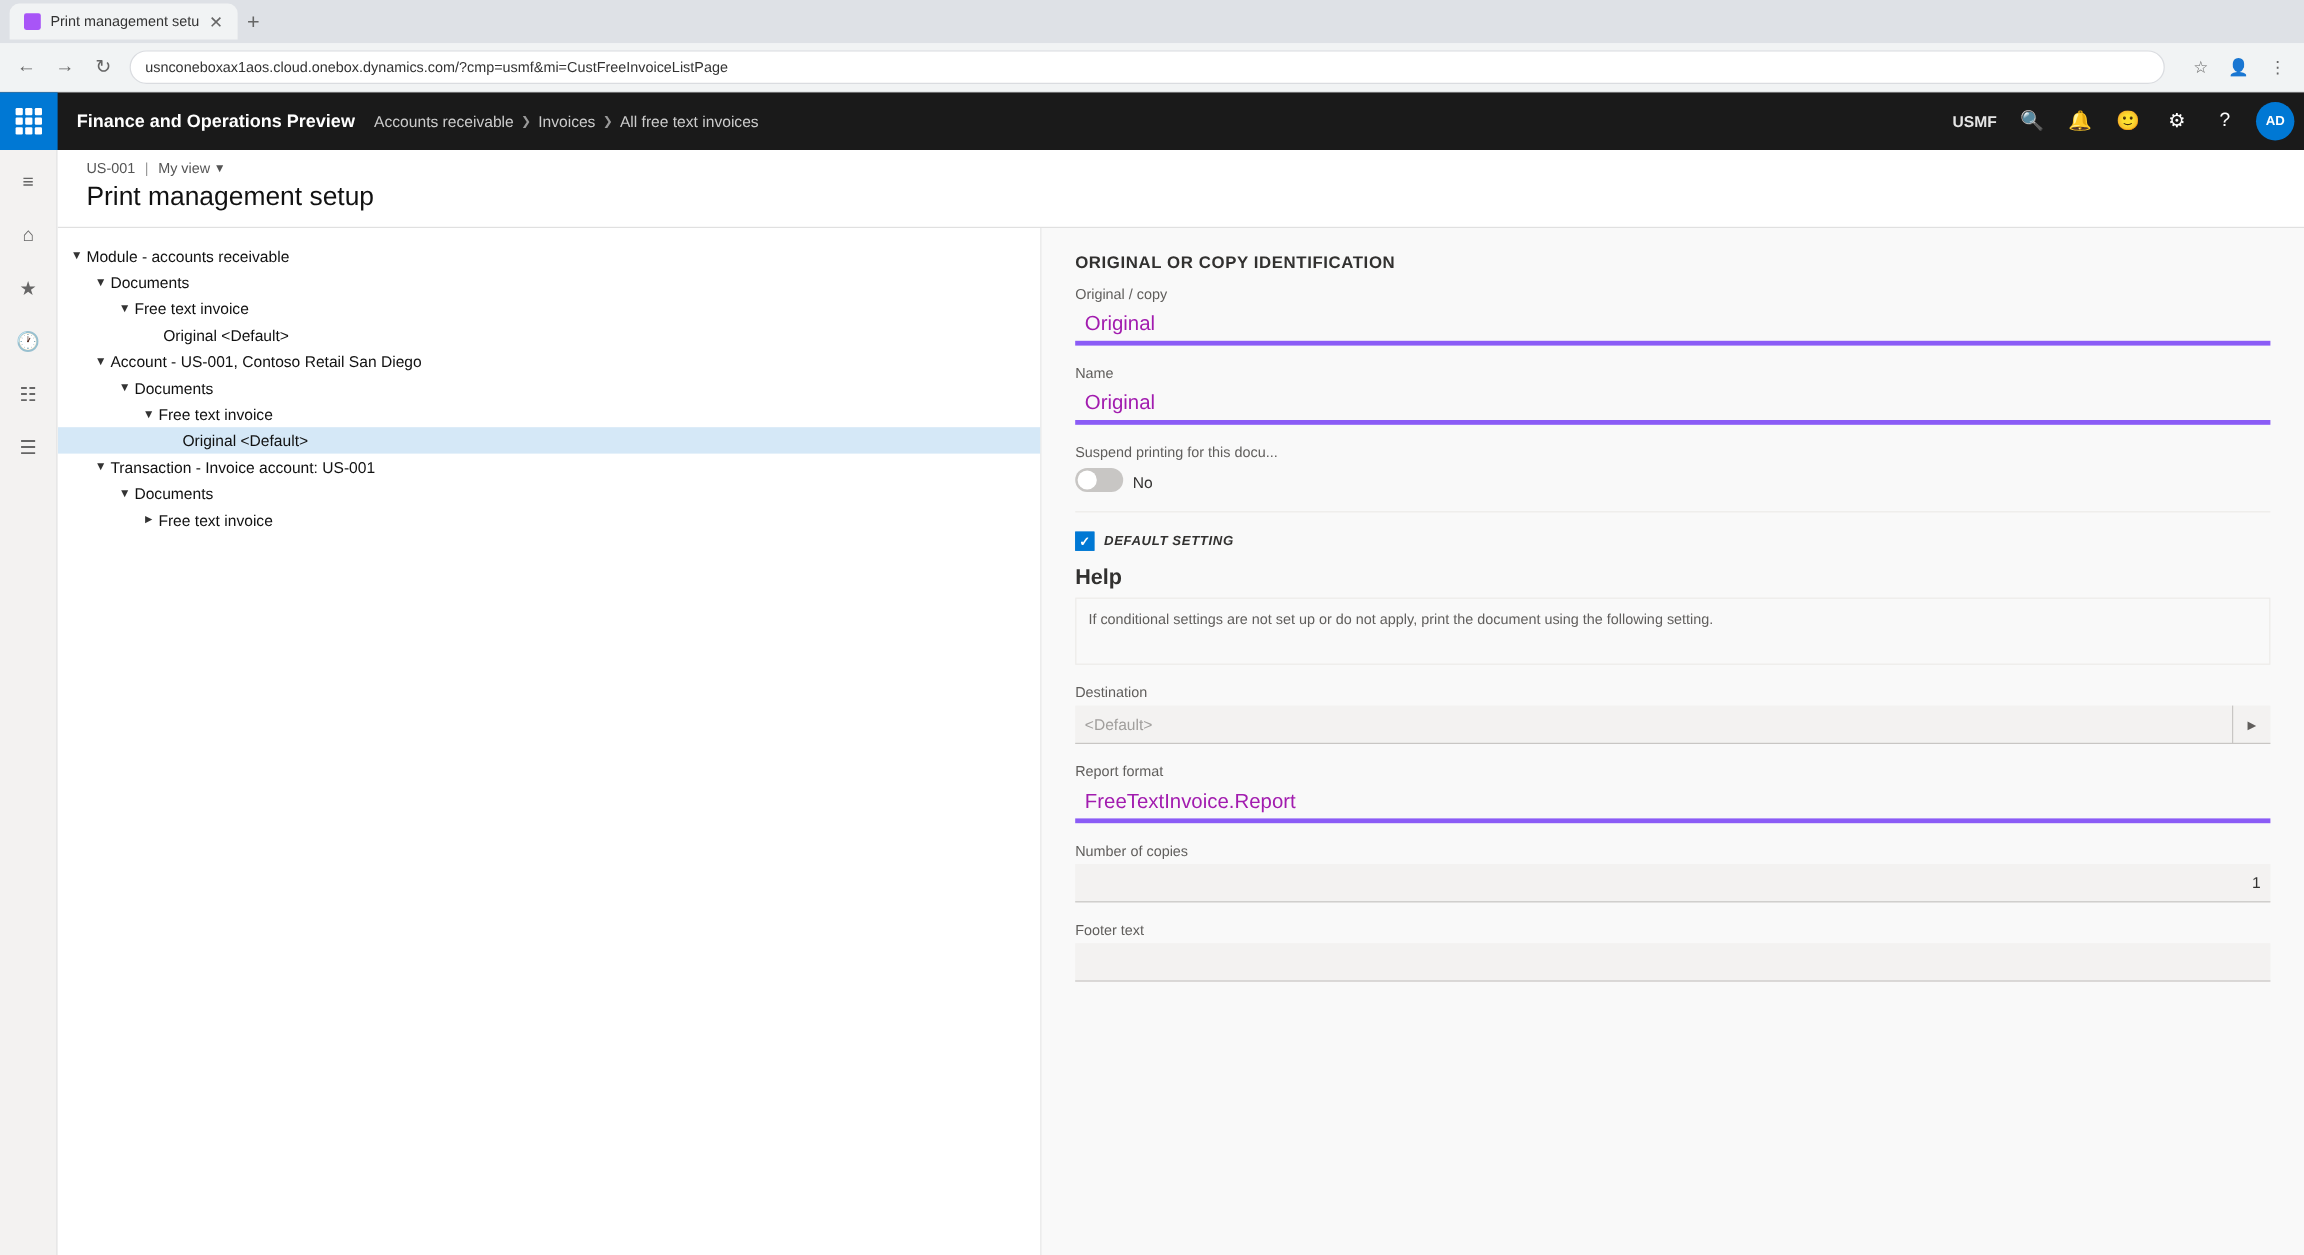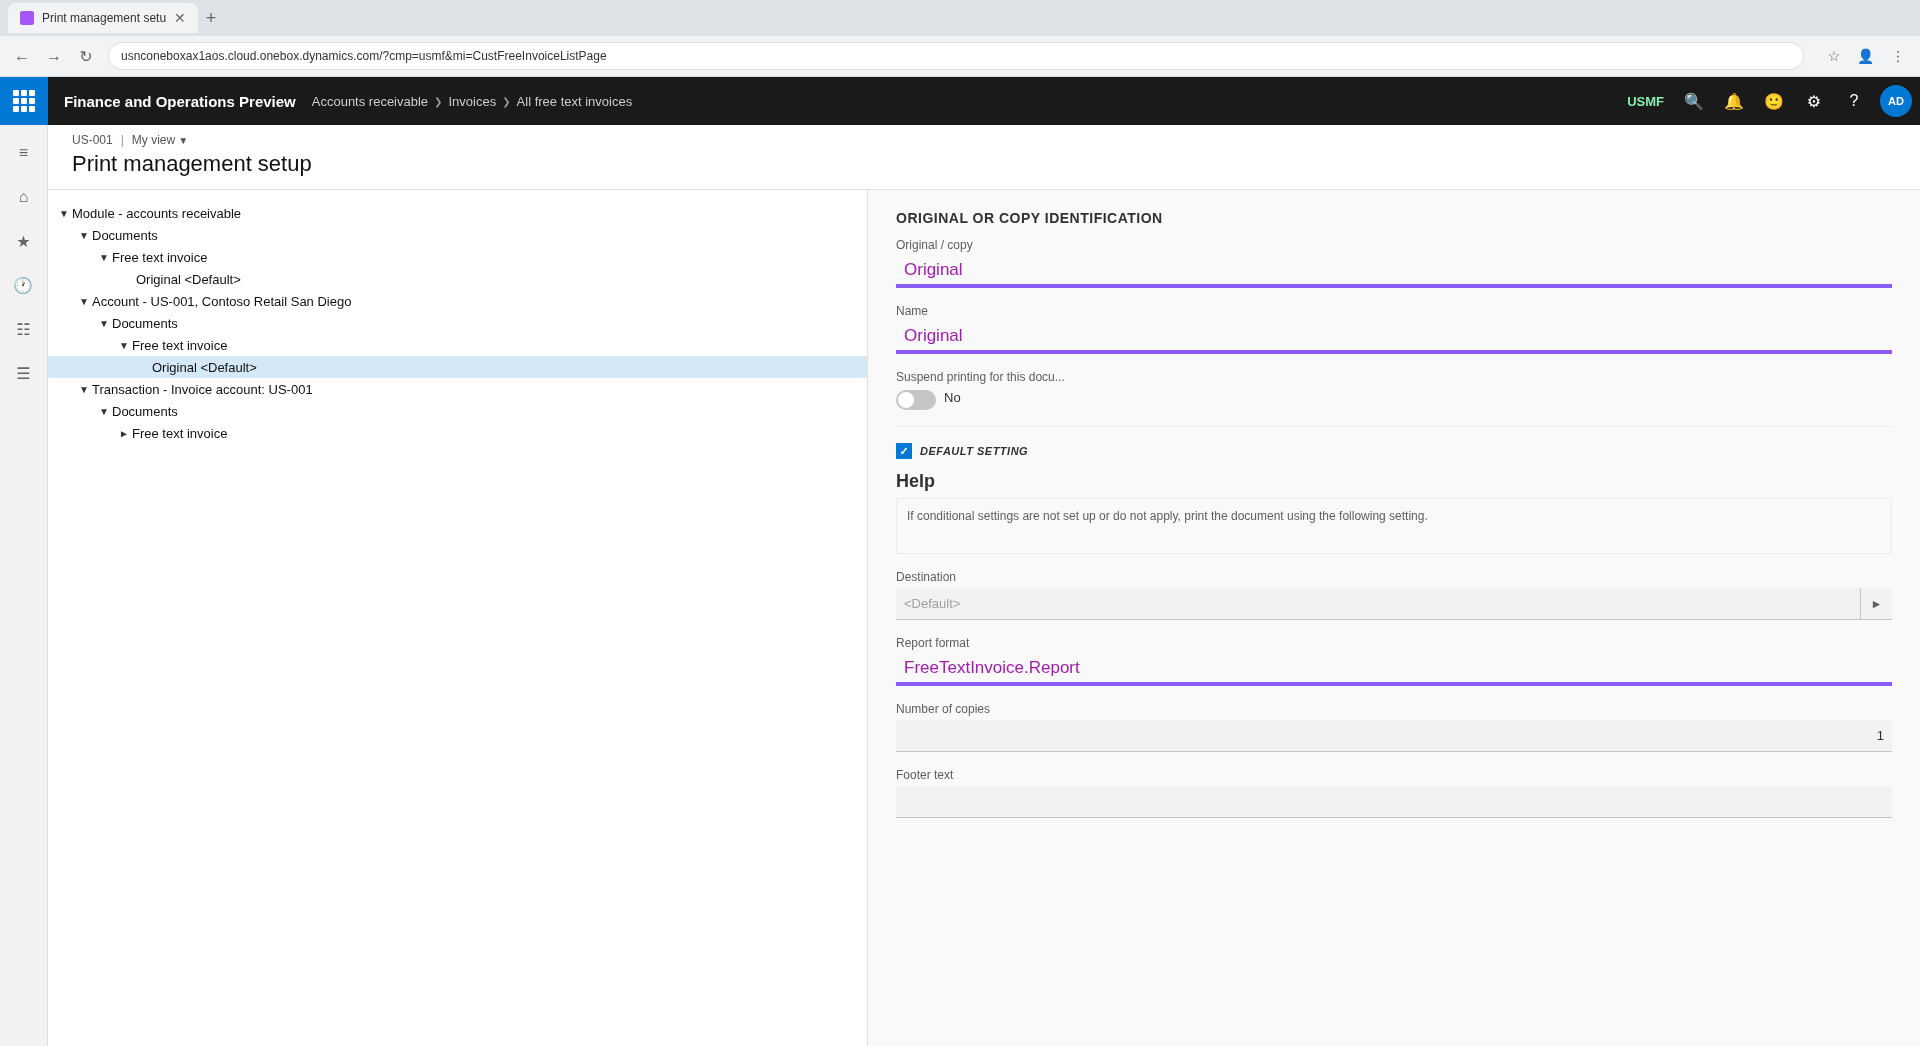--- a/index.html
+++ b/index.html
@@ -103,21 +103,21 @@
     .breadcrumb-sep { color: #999; font-size: 10px; }
     .breadcrumb-item { color: #ccc; cursor: pointer; text-align: center; }
     .header-spacer { flex: 1; }
     .header-actions {
       display: flex;
       align-items: center;
       gap: 4px;
       padding-right: 8px;
     }
     .entity-badge {
-      color: #86efac;
+      color: #e5e5e5;
       font-size: 13px;
       font-weight: 600;
       padding: 0 8px;
     }
     .header-icon-btn {
       width: 36px; height: 36px;
       border: none; background: none;
       color: white; cursor: pointer;
       font-size: 16px;
       display: flex; align-items: center; justify-content: center;
@@ -250,21 +250,21 @@
       background: transparent;
       border: none;
       border-bottom: 4px solid #8b5cf6;
       padding: 0 8px;
       font-size: 17px;
       color: #a21caf;
     }
 
     .toggle-row {
       display: flex;
-      align-items: flex-start;
+      align-items: flex-end;
       gap: 8px;
       margin-bottom: 16px;
     }
     .toggle {
       width: 40px; height: 20px;
       background: #c8c6c4;
       border-radius: 10px;
       position: relative;
       cursor: pointer;
       flex-shrink: 0;

